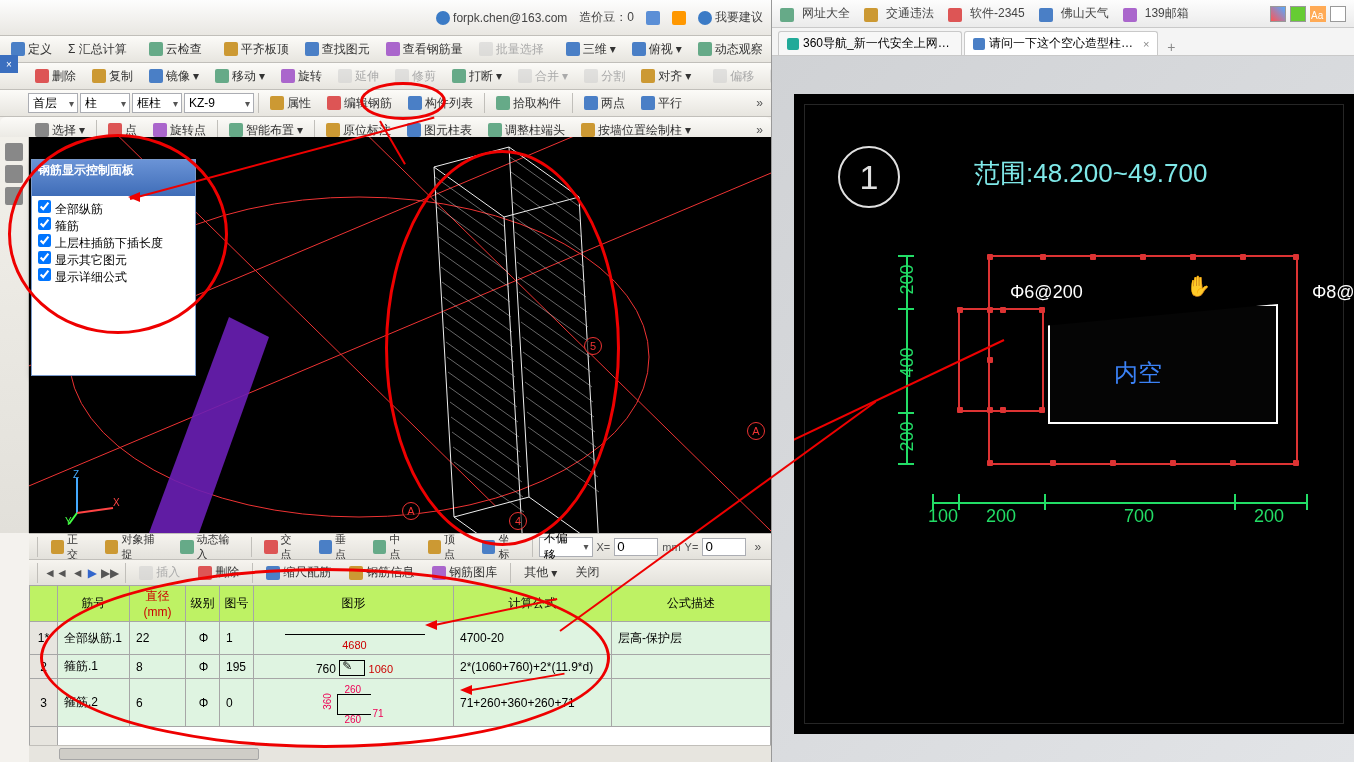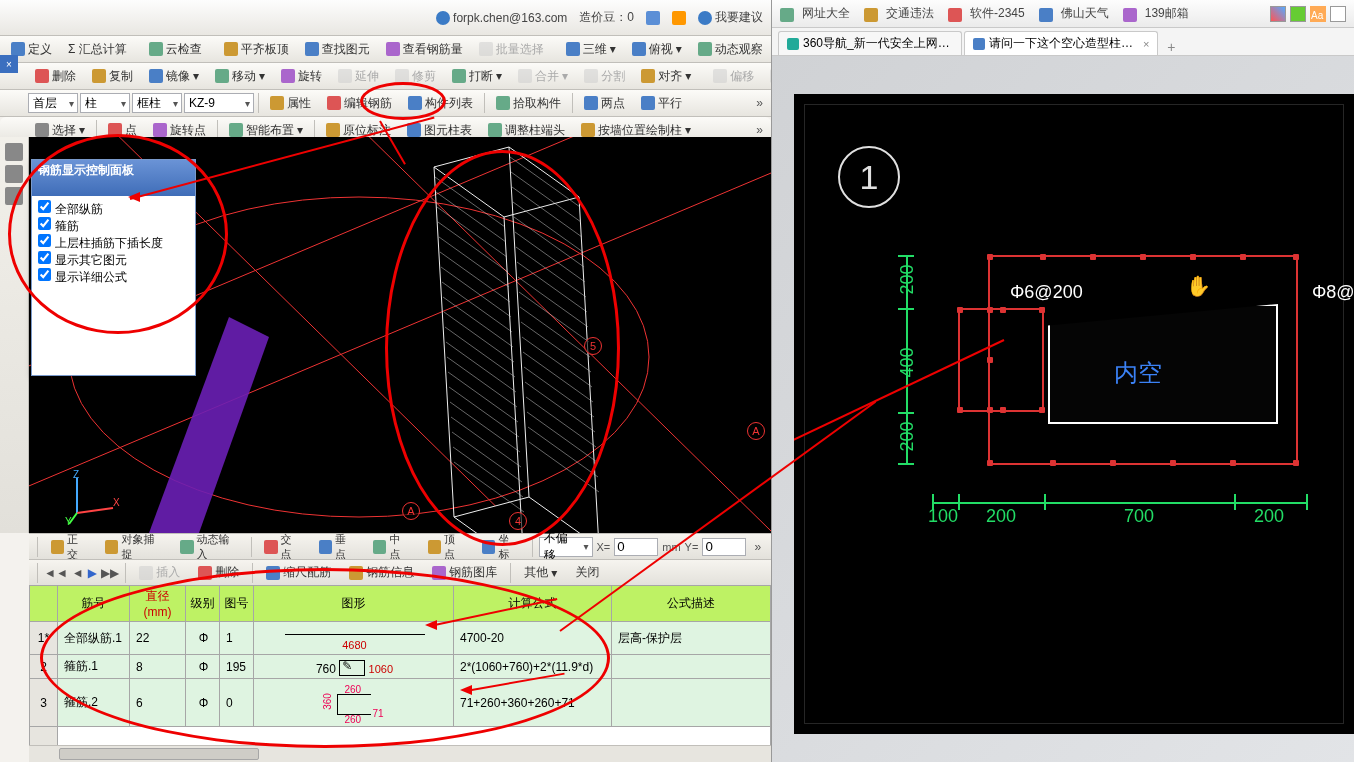--- a/index.html
+++ b/index.html
@@ -599,20 +599,21 @@
       <span style="overflow:hidden;text-overflow:ellipsis;white-space:nowrap;max-width:150px;">请问一下这个空心造型柱怎么布</span>
       <span class="x">×</span>
     </div>
     <div class="addtab">+</div>
   </div>
 
   <div class="photo-zone">
     <div class="photo-inner">
       <div class="phi-border"></div>
       <div class="circle1">1</div>
+      <div class="range-txt cyan-txt">范围:48.200~49.700</div>
 
       <div class="red-rect" style="left:194px; top:161px; width:310px; height:210px;">
         <div class="dot" style="left:-3px;top:-3px;"></div>
           <div class="dot" style="left:50px;top:-3px;"></div>
           <div class="dot" style="left:100px;top:-3px;"></div>
           <div class="dot" style="left:150px;top:-3px;"></div>
           <div class="dot" style="left:200px;top:-3px;"></div>
           <div class="dot" style="left:250px;top:-3px;"></div>
           <div class="dot" style="right:-3px;top:-3px;"></div>
         <div class="dot" style="left:-3px;top:50px;"></div>

